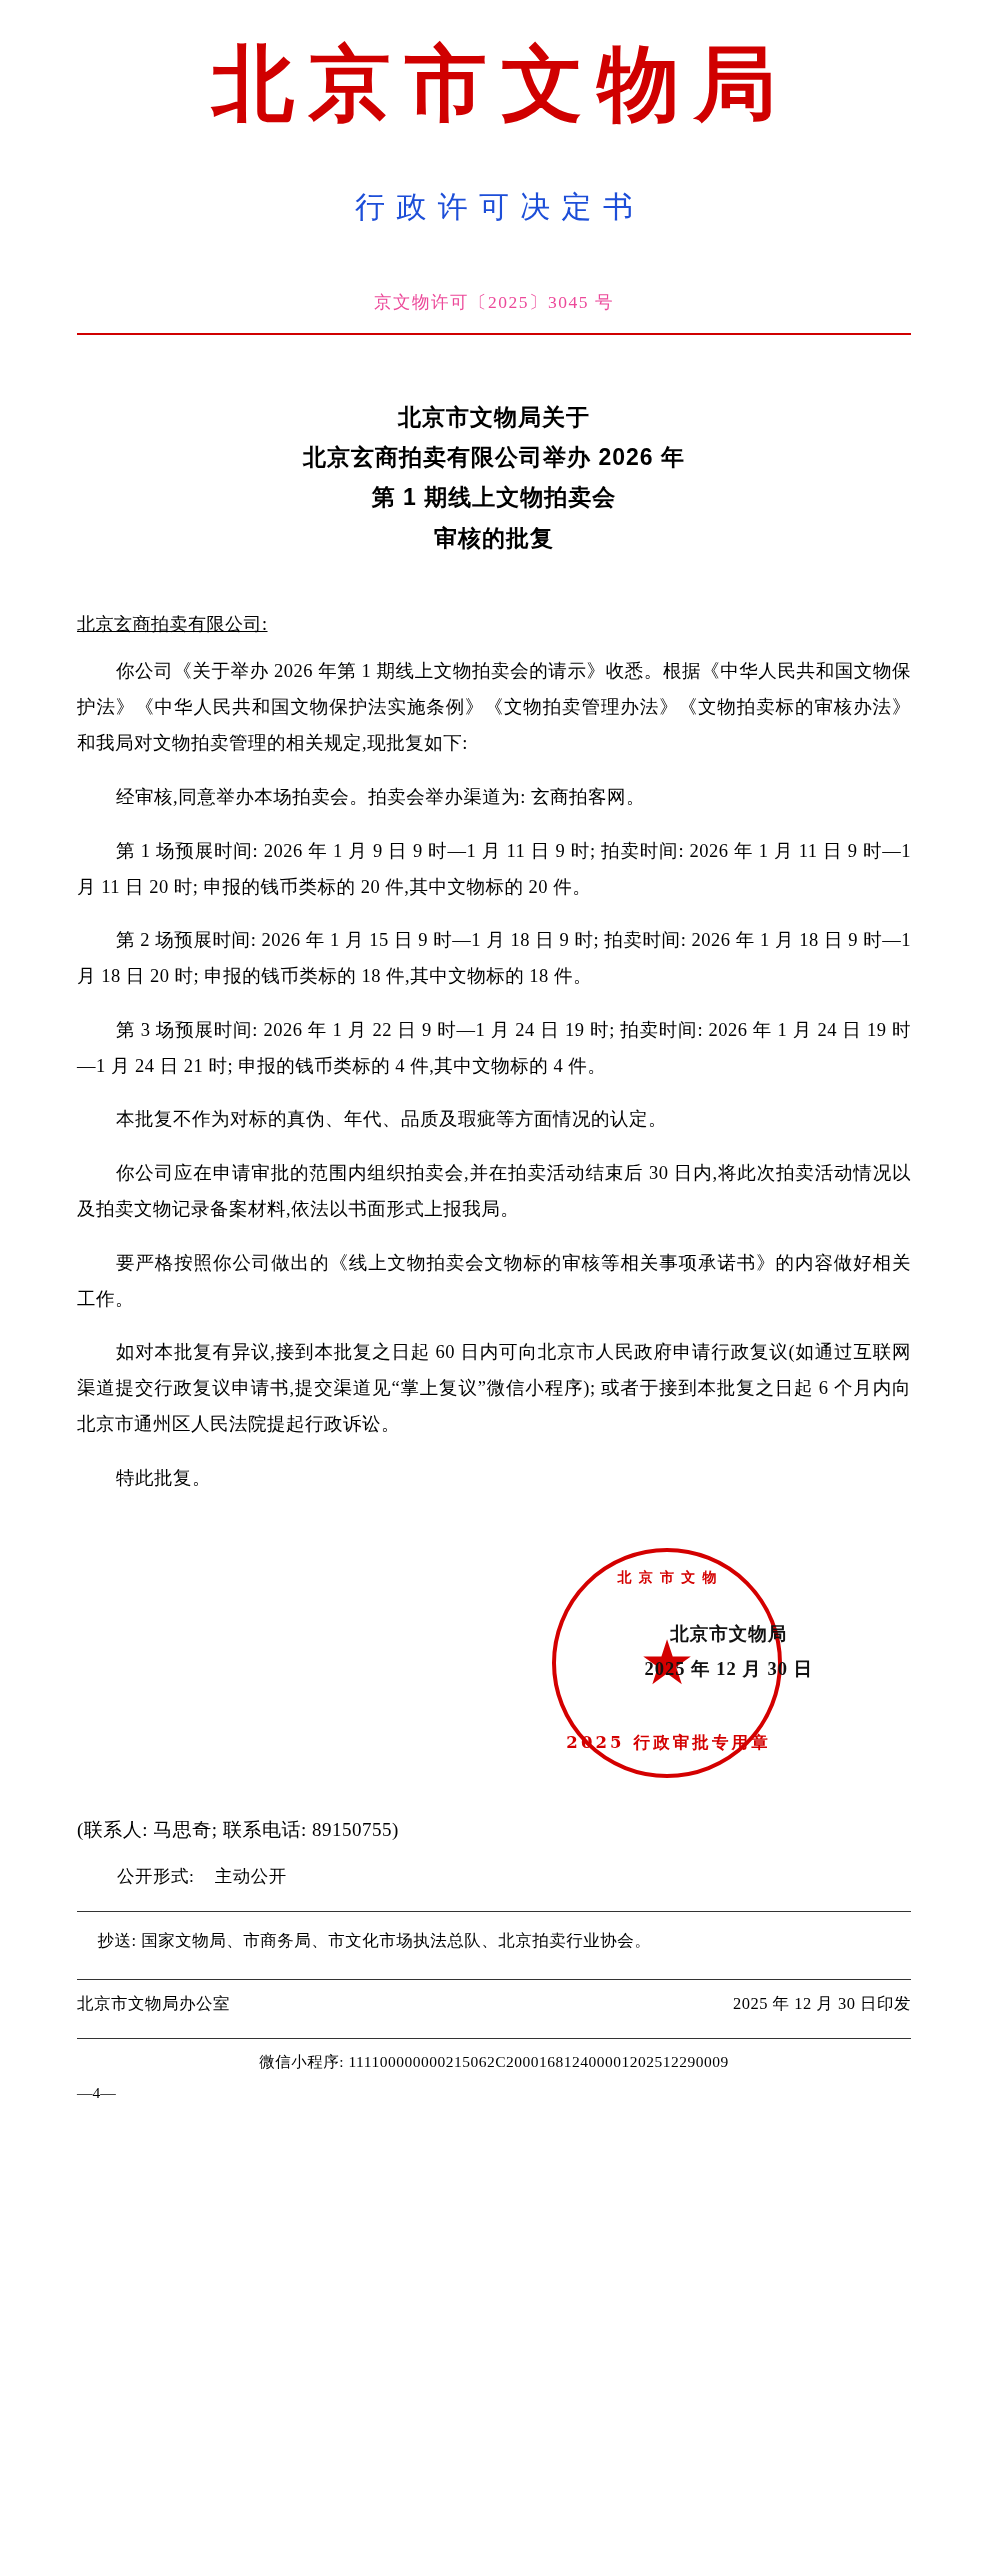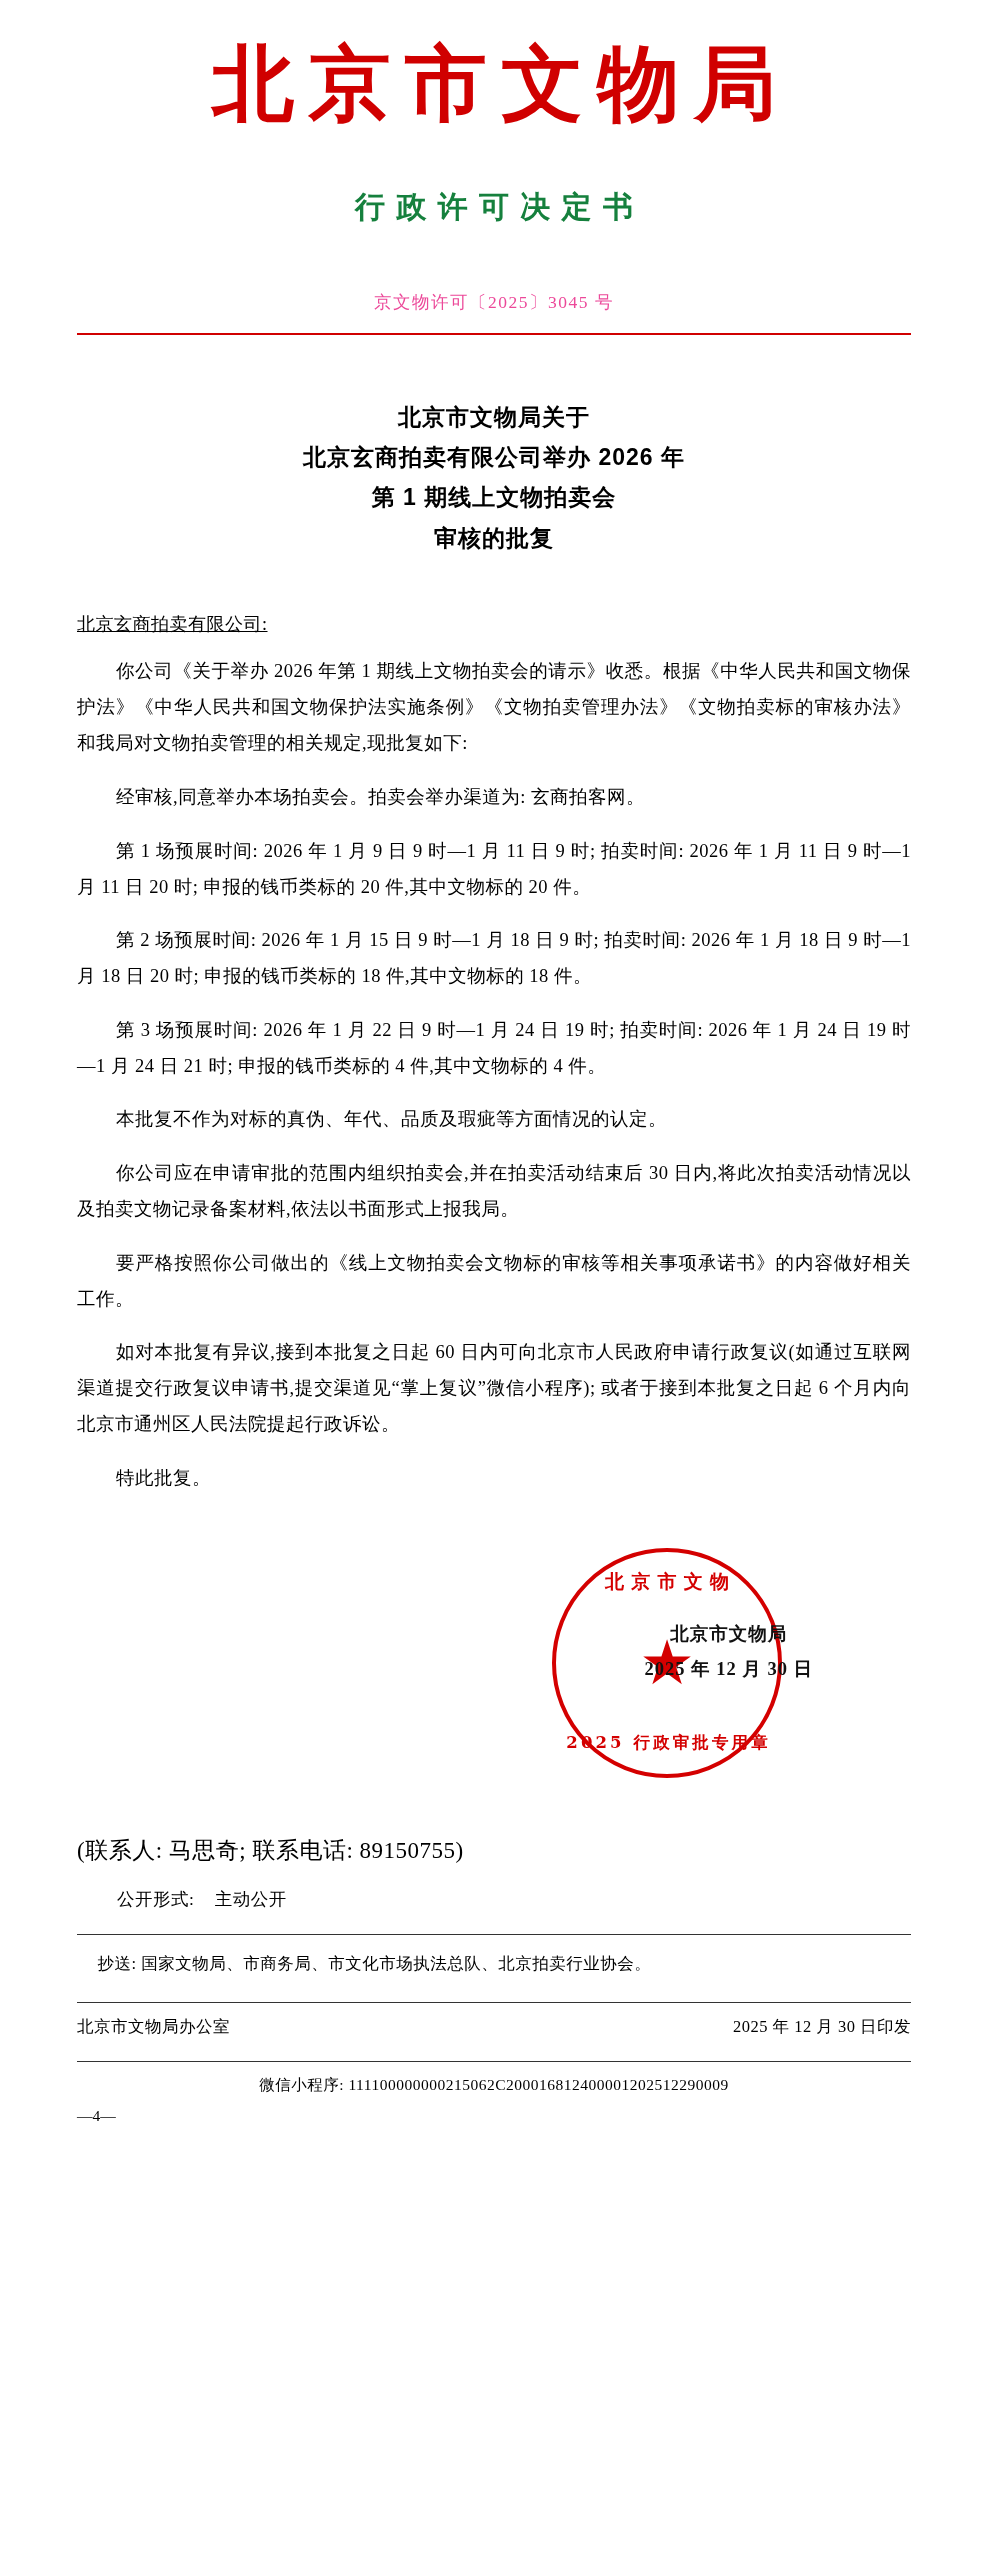--- a/index.html
+++ b/index.html
@@ -28,23 +28,23 @@
     color: #d00000;
     font-size: 82px;
     font-weight: bold;
     letter-spacing: 14.4px;
     line-height: 1.15;
     text-indent: 14.4px;
     font-family: "DejaVu Serif", "Liberation Serif", serif;
   }
   .doc-type {
     text-align: center;
-    color: #15803d;
+    color: #1d4ed8;
     font-size: 30px;
-    font-weight: bold;
+    font-weight: normal;
     letter-spacing: 11.3px;
     text-indent: 11.3px;
     margin-top: 57px;
     font-family: "DejaVu Serif", "Liberation Serif", serif;
   }
   .doc-number {
     text-align: center;
     font-size: 17.5px;
     letter-spacing: 1.5px;
     margin-top: 62px;
@@ -99,21 +99,21 @@
     top: 50%;
     transform: translate(-50%, -50%);
     font-size: 62px;
     line-height: 1;
     color: #d40000;
   }
   .seal-top-text {
     position: absolute;
     left: 0; right: 0; top: 17.5px;
     text-align: center;
-    font-size: 19px;
+    font-size: 14px;
     letter-spacing: 7.2px;
     text-indent: 7.2px;
     font-weight: bold;
     font-family: "DejaVu Serif", "Liberation Serif", serif;
   }
   .seal-bottom-text {
     position: absolute;
     left: 0; right: 0; bottom: 19.6px;
     text-align: center;
     font-size: 16.5px;
@@ -127,23 +127,23 @@
     right: 98px;
     top: 90px;
     text-align: center;
     color: #111;
     font-size: 18.5px;
     line-height: 1.9;
     letter-spacing: 1px;
     font-weight: bold;
   }
   .contact-line {
-    font-size: 23px;
-    letter-spacing: 0.5px;
-    margin-top: 19px;
+    font-size: 19px;
+    letter-spacing: 0.5px;
+    margin-top: 1px;
   }
   .disclosure-line {
     font-size: 17.5px;
     letter-spacing: 0.5px;
     margin-top: 20.6px;
     margin-left: 40px;
   }
   .disclosure-value {
     margin-left: 15.5px;
   }

